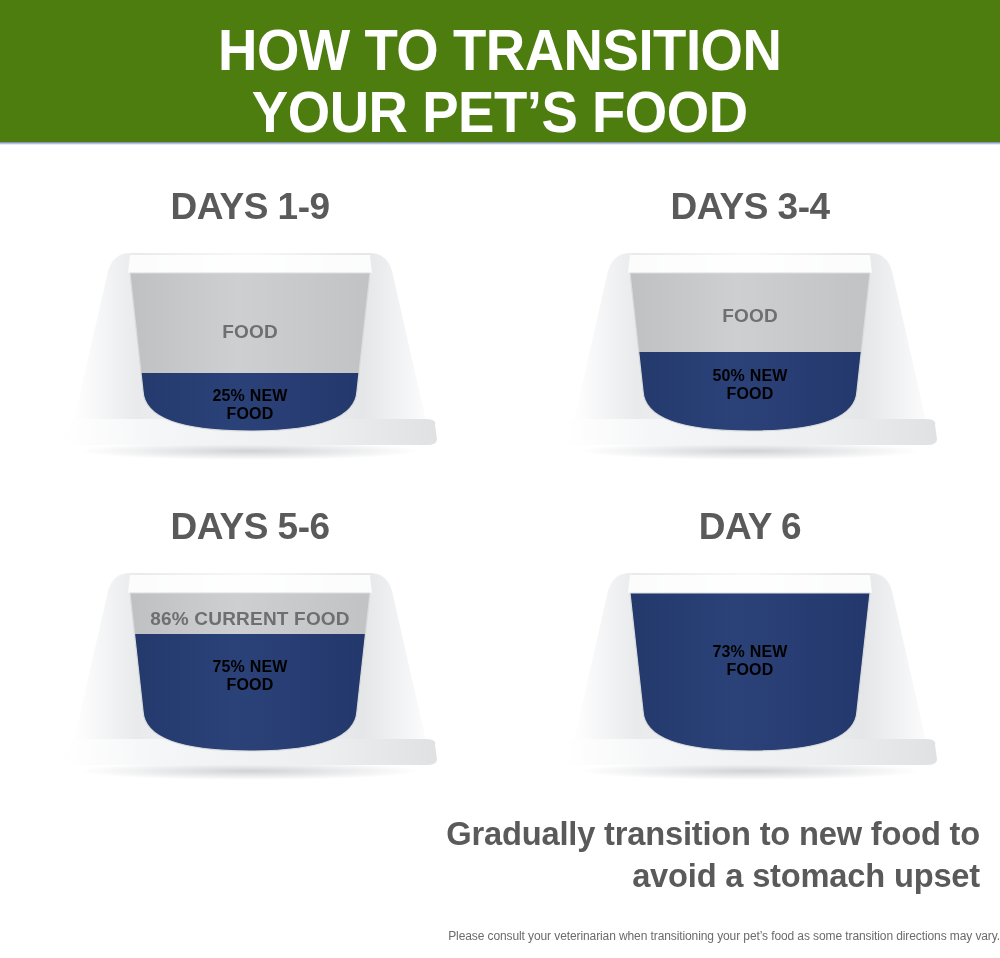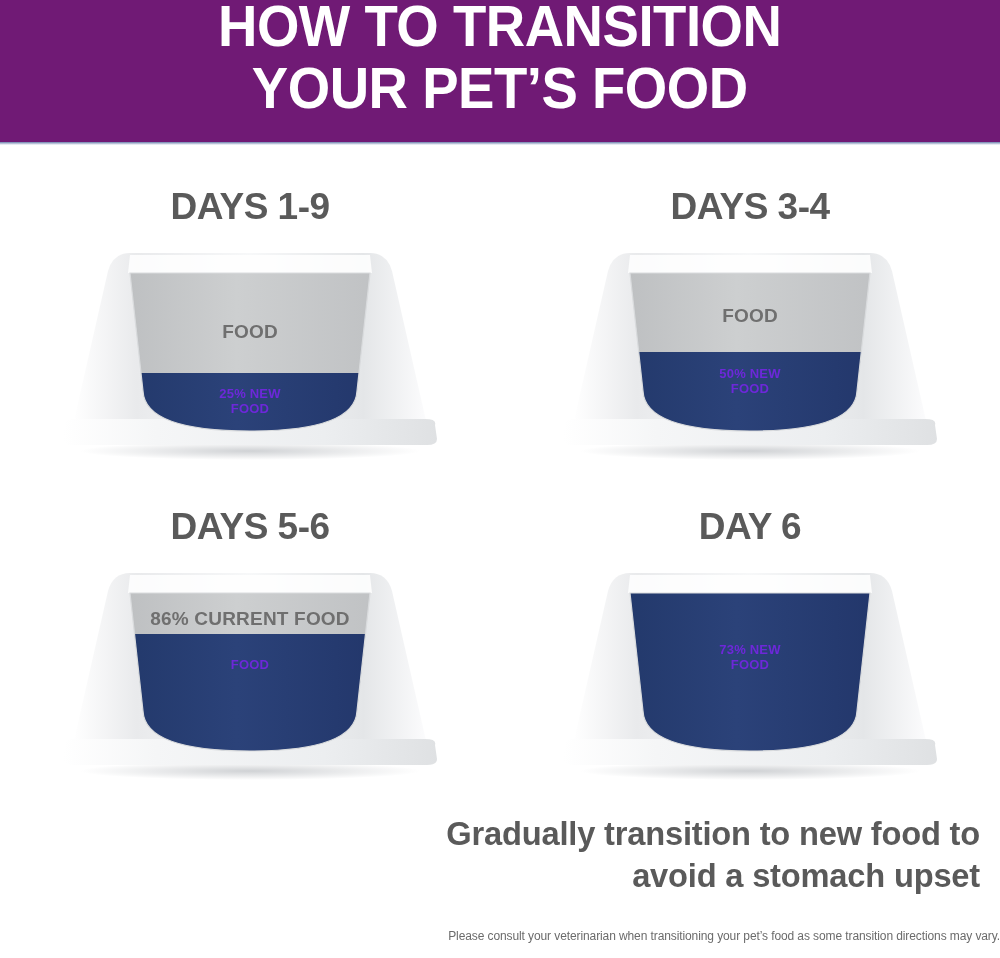--- a/index.html
+++ b/index.html
@@ -15,27 +15,26 @@
     position: relative;
   }
 
   
   .header-banner {
     position: absolute;
     left: 0;
     top: 0;
     width: 1000px;
     height: 142px;
-    background: #701a75;
+    background: #4d7c0f;
     box-sizing: border-box;
     display: flex;
     flex-direction: column;
     align-items: center;
     justify-content: flex-end;
-    padding-bottom: 24px;
     overflow: hidden;
   }
   .header-line {
     color: #ffffff;
     font-family: "Liberation Sans Narrow", "Liberation Sans", sans-serif;
     font-weight: bold;
     font-size: 58px;
     line-height: 60px;
     letter-spacing: -0.5px;
     text-align: center;
@@ -110,22 +109,22 @@
     text-align: center;
     font-weight: bold;
     line-height: 1.15;
     letter-spacing: 0.2px;
   }
   .label-current {
     color: #6f6f6f;
     font-size: 19px;
   }
   .label-new {
-    color: #6d28d9;
-    font-size: 13px;
+    color: #000000;
+    font-size: 16px;
   }
 
   
   .footer {
     position: absolute;
     left: 0;
     top: 812px;
     width: 1000px;
     text-align: right;
   }
@@ -263,20 +262,21 @@
           <rect x="80" y="20" width="270" height="180" fill="url(#gg1)"></rect>
           <rect x="80" y="71" width="270" height="140" fill="url(#gb1)"></rect>
         </g>
         <path d="M95 30 L335 30 L322 148 Q320 188 215 188 Q110 188 108 148 Z" fill="none" stroke="#d9dbdd" stroke-width="1.2"></path>
       </svg>
       <div class="bowl-labels">
         <div class="food-label label-current" style="top:45px; left:60px; width:310px;">
           <div>86% CURRENT FOOD</div>
         </div>
         <div class="food-label label-new" style="top:95px;">
+          <div>75% NEW</div>
           <div>FOOD</div>
         </div>
       </div>
     </div>
   </div>
 
   <div class="bowl-card">
     <div class="bowl-title">DAY 6</div>
     <div class="bowl">
       <svg viewBox="0 0 430 220">

